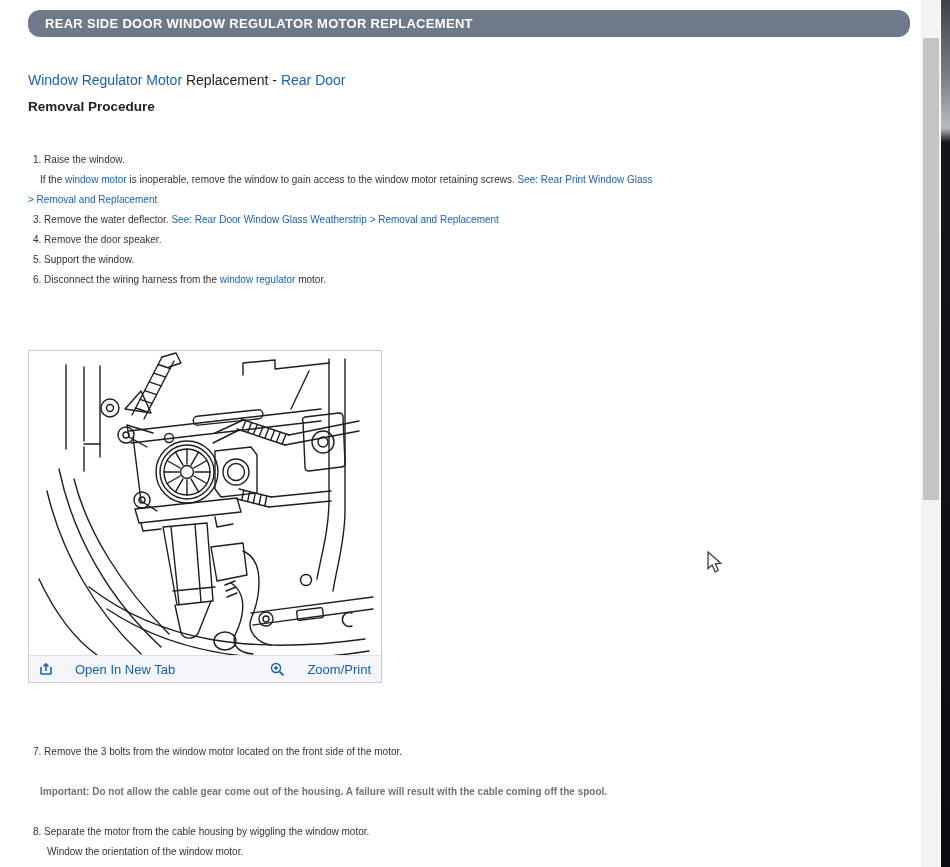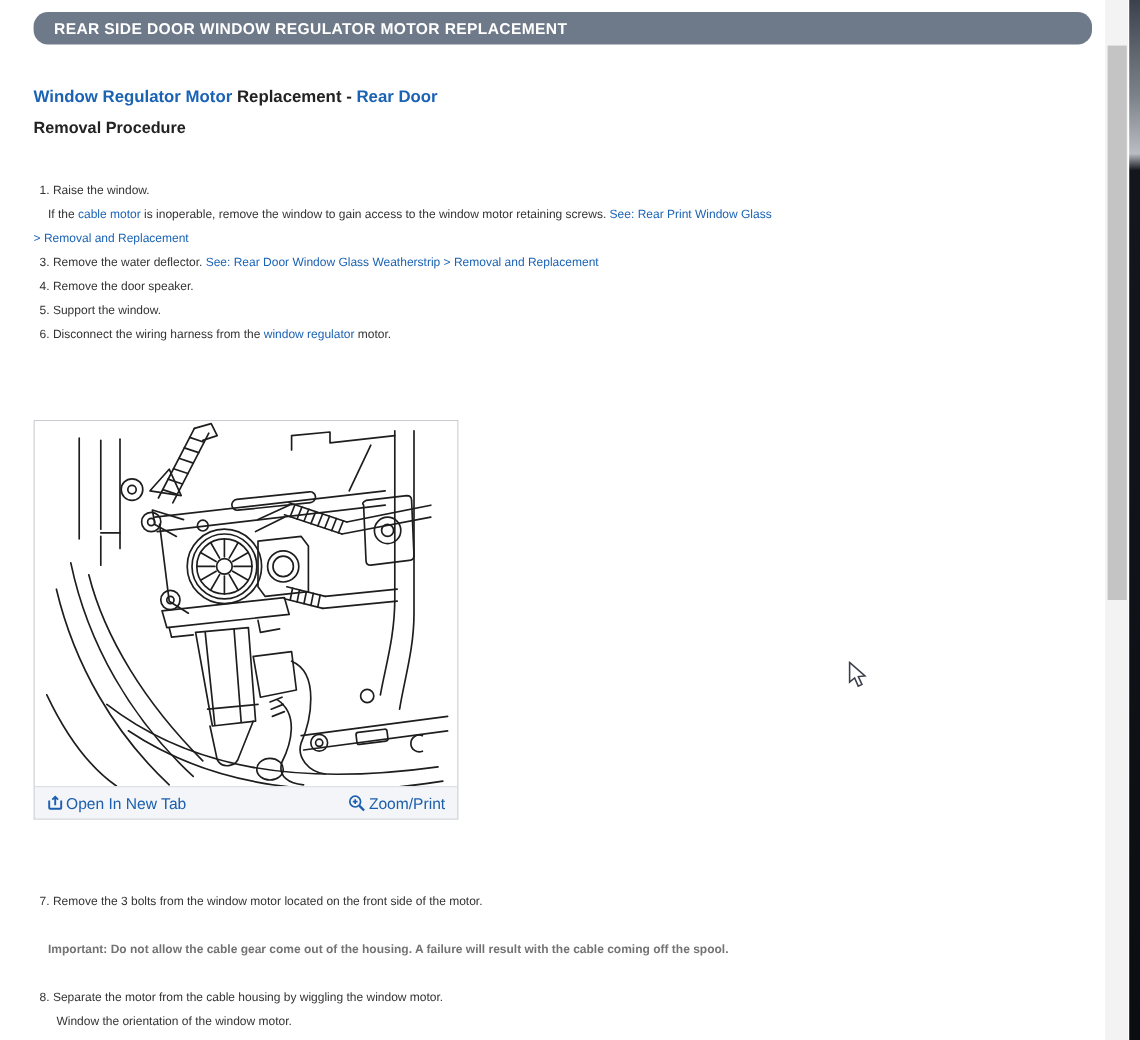--- a/index.html
+++ b/index.html
@@ -16,21 +16,21 @@
     display:flex; align-items:center; padding-left:17px;
     font-size:13px; font-weight:bold; letter-spacing:.3px;border-radius:12px;
   }
   
   .tline { height:20px; line-height:20px; font-size:10px; color:#333; white-space:nowrap; }
   .k-step  { padding-left:5px; }
   .k-cont  { padding-left:12px; }
   .k-wrap  { padding-left:0px; }
   .k-cont2 { padding-left:19px; }
   .k-important { padding-left:12px; font-weight:bold; color:#737373; margin:20px 0; }
-  .k-title { font-size:14px; font-weight:bold; color:#222;text-align:right; }
+  .k-title { font-size:14px; font-weight:normal; color:#222;text-align:right; }
   .doclink { color:#1a62b4; cursor:pointer; }
   .k-title .doclink { color:#1a62b4; }
 
   #doc-title       { position:absolute; left:28px; top:70px; }
   #section-heading { position:absolute; left:28px; top:99px;
                      font-size:13.5px; font-weight:bold; color:#222; }
   #steps-top       { position:absolute; left:28px; top:150px; width:890px; }
   #steps-bottom    { position:absolute; left:28px; top:742px; width:890px; }
 
   
@@ -38,21 +38,21 @@
     position:absolute; left:28px; top:350px; width:352px;
     border:1px solid #c9ccd1; background:#fff;
   }
   .figure-image { width:352px; height:304px; background:#fff; }
   .figure-bar {
     height:27px; background:#f3f5f8; border-top:1px solid #dde1e7;
     display:flex; align-items:center; justify-content:space-between;
     padding:0 10px; box-sizing:border-box;
   }
   .fig-link {
-    display:flex; align-items:center; gap:2px;
+    display:flex; align-items:center; gap:22px;
     color:#1b5fae; font-size:13px; text-decoration:none; cursor:pointer;
   }
   
   .scroll-track { position:absolute; left:921px; top:0; width:19px; height:867px; background:#f3f3f3; }
   .scroll-thumb { position:absolute; left:923px; top:38px; width:16px; height:462px; background:#c4c4c4; }
   .window-edge  {
     position:absolute; left:941px; top:0; width:9px; height:867px;
     background:linear-gradient(to bottom,
       #3c414c 0px, #7d828a 80px, #b9bcc0 128px, #14161c 142px, #0b0d11 100%);
   }
@@ -66,21 +66,21 @@
 </div>
 
 <div id="doc-title">
     <div class="tline k-title"><span class="doclink">Window Regulator Motor</span><span> Replacement - </span><span class="doclink">Rear Door</span></div>
   </div>
 
 <div id="section-heading">Removal Procedure</div>
 
 <div id="steps-top">
     <div class="tline k-step"><span>1. Raise the window.</span></div>
-    <div class="tline k-cont"><span>If the </span><span class="doclink">cable motor</span><span> is inoperable, remove the window to gain access to the window motor retaining screws. </span><span class="doclink">See: Rear Print Window Glass</span></div>
+    <div class="tline k-cont"><span>If the </span><span class="doclink">window motor</span><span> is inoperable, remove the window to gain access to the window motor retaining screws. </span><span class="doclink">See: Rear Print Window Glass</span></div>
     <div class="tline k-wrap"><span class="doclink">&gt; Removal and Replacement</span></div>
     <div class="tline k-step"><span>3. Remove the water deflector. </span><span class="doclink">See: Rear Door Window Glass Weatherstrip &gt; Removal and Replacement</span></div>
     <div class="tline k-step"><span>4. Remove the door speaker.</span></div>
     <div class="tline k-step"><span>5. Support the window.</span></div>
     <div class="tline k-step"><span>6. Disconnect the wiring harness from the </span><span class="doclink">window regulator</span><span> motor.</span></div>
   </div>
 
 <div class="figure">
   <div class="figure-image">
     <svg viewBox="0 0 352 304" width="352" height="304" xmlns="http://www.w3.org/2000/svg">

